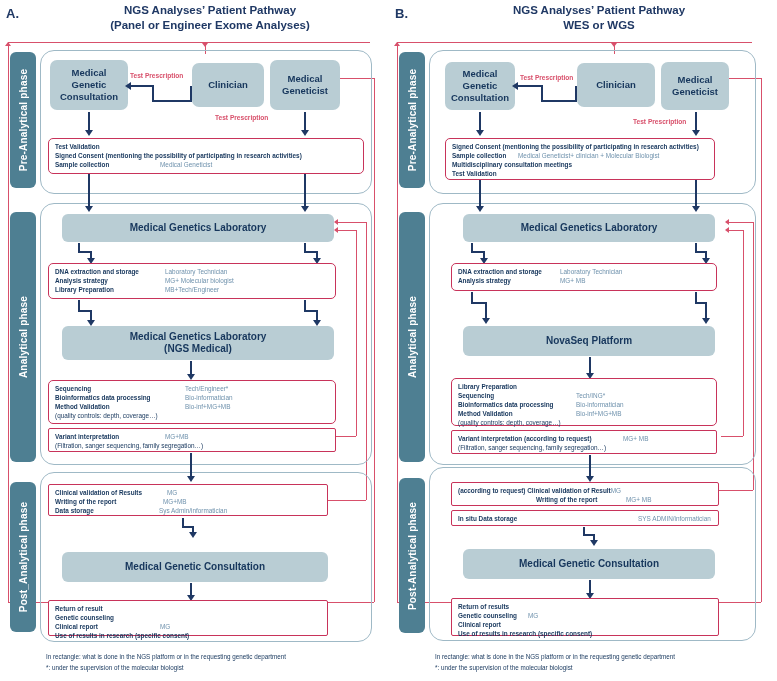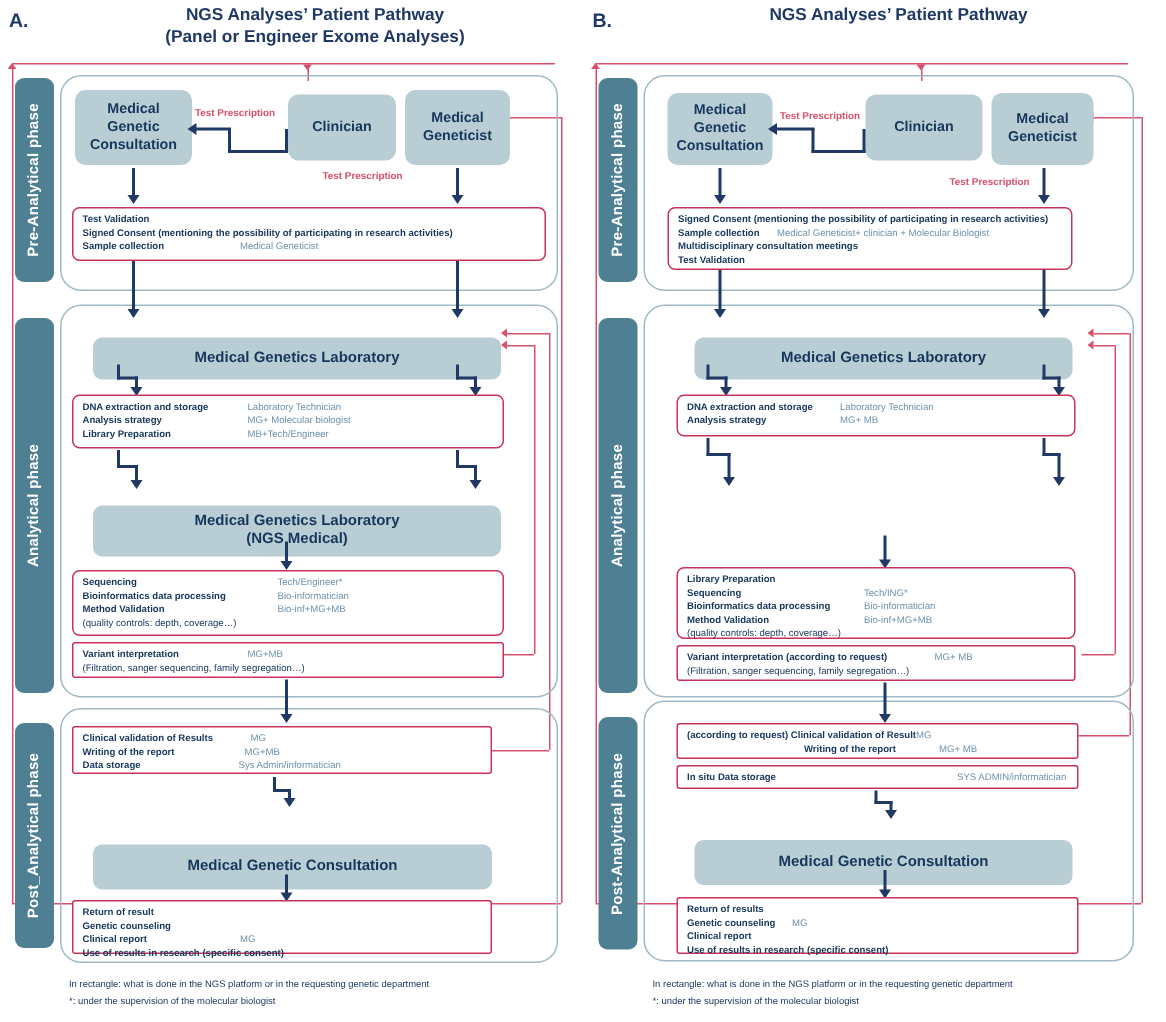--- a/index.html
+++ b/index.html
@@ -36,21 +36,21 @@
     position:absolute;border:1px solid #9fb9c6;border-radius:14px;background:transparent;
   }
 
   
   .gbox{
     position:absolute;background:#b9cdd4;border-radius:7px;
     display:flex;align-items:center;justify-content:center;text-align:center;
     font-size:9.5px;font-weight:bold;color:#16365c;line-height:1.25;
     padding:2px 3px;box-sizing:border-box;
   }
-  .gbox.wide{font-size:10px;border-radius:6px;margin-top:11px;}
+  .gbox.wide{font-size:10px;border-radius:6px;}
 
   
   .rbox{
     position:absolute;border:1.6px solid #c8335a;border-radius:5px;background:#ffffff;
     box-sizing:border-box;padding:3px 6px;
   }
   .rbox.sq{border-radius:2px;}
   .rbox .line{font-size:6.4px;font-weight:bold;color:#16365c;line-height:1.42;white-space:nowrap;}
   .rbox .line.sub{font-weight:normal;}
   .rbox .cols{display:flex;}
@@ -299,20 +299,21 @@
 
   <div class="footnote" style="left:46px;top:652px;">In rectangle: what is done in the NGS platform or in the requesting genetic department</div>
   <div class="footnote" style="left:46px;top:663px;">*: under the supervision of the molecular biologist</div>
 </div>
 
 <div class="panel" id="panel-b">
 
   <div class="panel-letter">B.</div>
   <div class="panel-title">
     <div>NGS Analyses’ Patient Pathway</div>
+    <div>WES or WGS</div>
   </div>
 
   <div class="rwire rwh" style="left:8px;top:42px;width:355px;"></div>
   <div class="rwire rwv" style="left:8px;top:42px;height:560px;"></div>
   <div class="rwire rwh" style="left:8px;top:602px;width:320px;"></div>
   <div class="rhead-d" style="left:222px;top:43px;"></div>
   <div class="rwire rwv" style="left:225px;top:42px;height:12px;"></div>
   <div class="rhead-u" style="left:5px;top:42px;"></div>
 
   <div class="rwire rwv" style="left:372px;top:78px;height:524px;"></div>
@@ -399,20 +400,25 @@
   <div class="narrow vline" style="left:82px;top:292px;height:12px;"></div>
   <div class="narrow hline" style="left:82px;top:302px;width:16px;"></div>
   <div class="narrow vline" style="left:96px;top:302px;height:18px;"></div>
   <div class="ahead-d" style="left:93px;top:318px;"></div>
 
   <div class="narrow vline" style="left:306px;top:292px;height:12px;"></div>
   <div class="narrow hline" style="left:306px;top:302px;width:12px;"></div>
   <div class="narrow vline" style="left:316px;top:302px;height:18px;"></div>
   <div class="ahead-d" style="left:313px;top:318px;"></div>
 
+  <div class="gbox wide" style="left:74px;top:326px;width:252px;height:30px;">
+    <div>
+      <div>NovaSeq Platform</div>
+    </div>
+  </div>
 
   <div class="narrow vline" style="left:200px;top:357px;height:18px;"></div>
   <div class="ahead-d" style="left:197px;top:373px;"></div>
 
   <div class="rbox" style="left:62px;top:378px;width:266px;height:48px;">
     <div class="line cols">
       <span class="c1" style="width:118px;">Library Preparation</span>
       <span class="c2"></span>
     </div>
     <div class="line cols">

